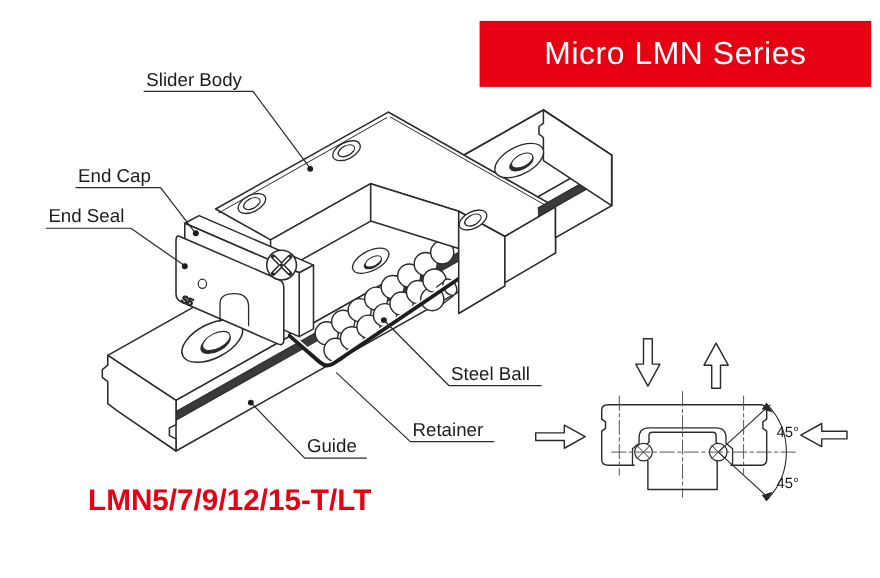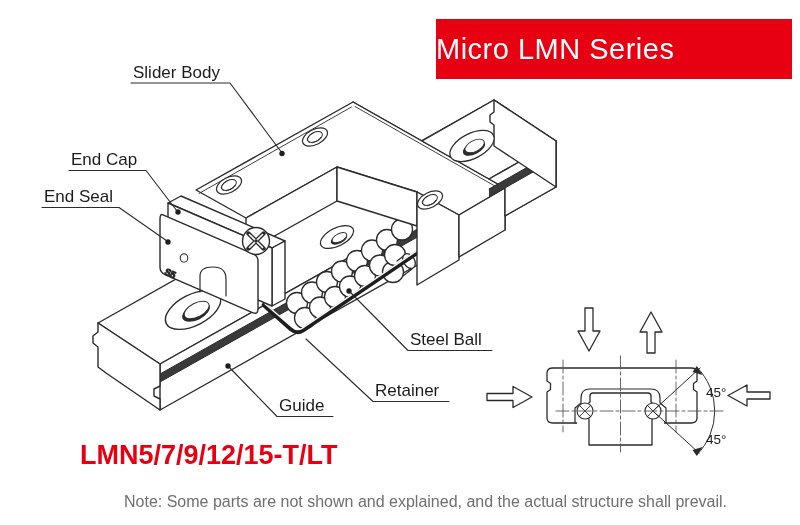--- a/index.html
+++ b/index.html
@@ -2,21 +2,21 @@
 <html><head>
 <meta charset="utf-8">
 <style>
   html,body{margin:0;padding:0;background:#fff;}
   .stage{
     position:relative;width:800px;height:525px;background:#ffffff;overflow:hidden;
     font-family:"Liberation Sans", sans-serif;
   }
   .banner{
     position:absolute;left:436px;top:19px;width:356px;height:60px;
-    background:#e60012;color:#ffffff;display:flex;align-items:center;
+    background:#e60012;color:#ffffff;display:flex;align-items:center;justify-content:center;
     font-size:29px;font-weight:500;letter-spacing:0.5px;
   }
   .model-code{
     position:absolute;left:80px;top:440px;
     color:#e60012;font-size:27px;font-weight:bold;letter-spacing:0px;white-space:nowrap;text-align:center;
   }
   .note{
     position:absolute;left:124px;top:493px;
     color:#6f6f6f;font-size:16px;white-space:nowrap;
   }
@@ -229,15 +229,14 @@
 
     </g>
   </svg>
 
   <div class="banner">
     <span>Micro LMN Series</span>
   </div>
 
   <div class="model-code">LMN5/7/9/12/15-T/LT</div>
 
-  <div class="note">Note: Some parts are not shown and explained, and the actual structure shall prevail.</div>
 
 </div>
 
 </body></html>

